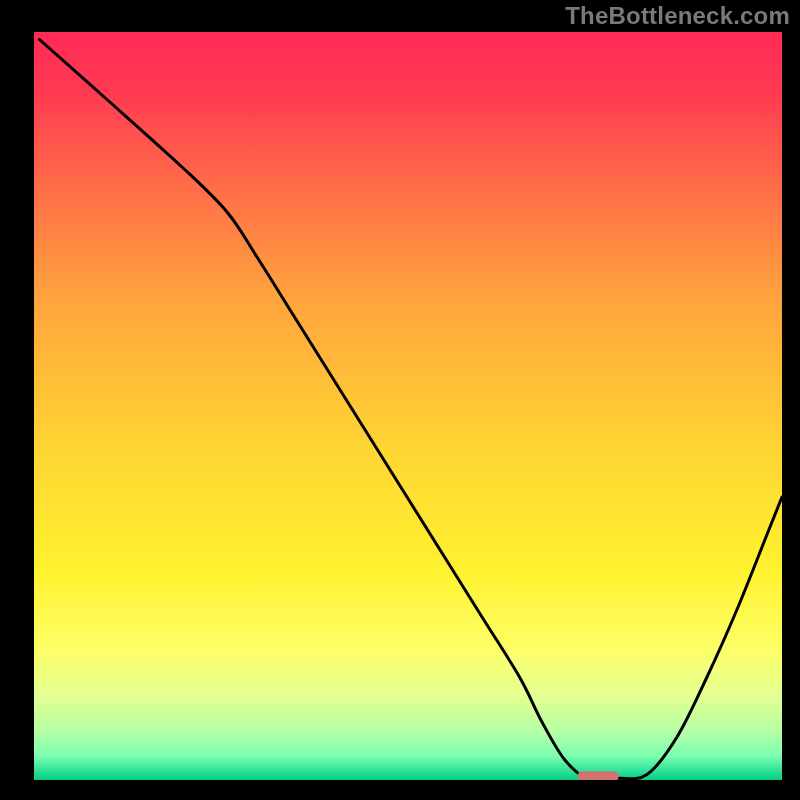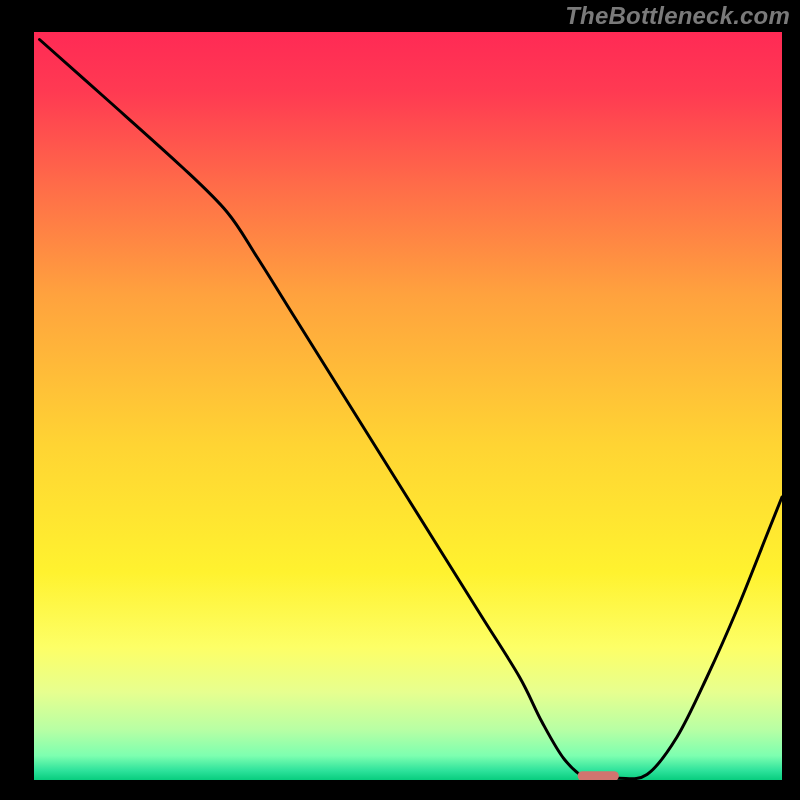--- a/index.html
+++ b/index.html
@@ -8,21 +8,20 @@
     width: 800px;
     height: 800px;
     background: #000;
     overflow: hidden;
   }
   .frame {
     position: relative;
     width: 800px;
     height: 800px;
     background: #000;
-    font-style: italic;
   }
   .watermark {
     position: absolute;
     top: 2px;
     right: 10px;
     font-family: Arial, Helvetica, sans-serif;
     font-size: 24px;
     font-weight: 600;
     color: #7a7a7a;
     letter-spacing: 0.2px;

